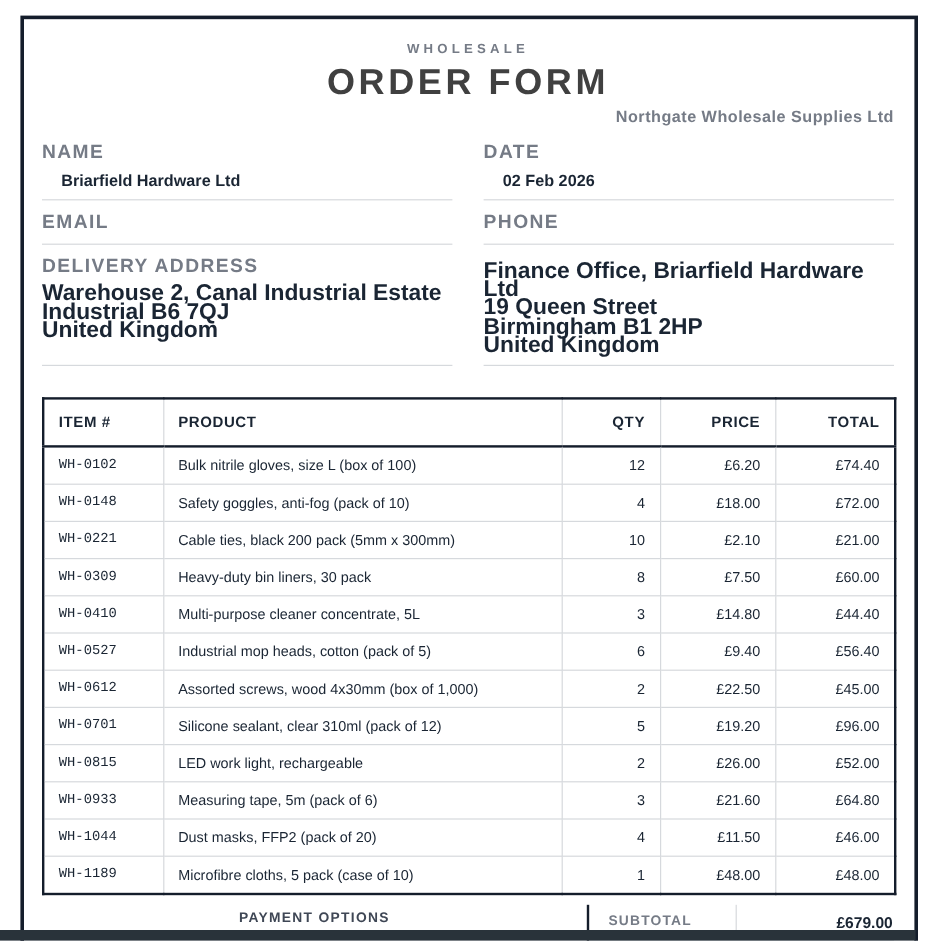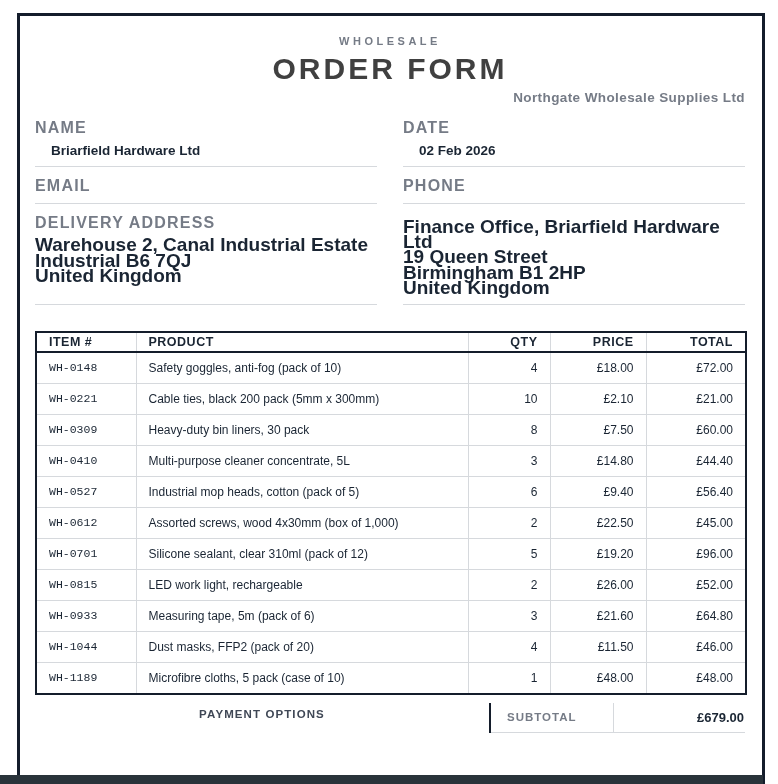--- a/index.html
+++ b/index.html
@@ -25,21 +25,21 @@
   .f-label { font-size: 16px; font-weight: bold; letter-spacing: 1.2px; color: #757b86; }
   .f-value { font-size: 13.5px; font-weight: bold; color: #1a2533; margin-top: 6px; padding-left: 16px; }
   .addr-lines .addr-line { font-size: 19px; font-weight: bold; color: #1a2533; margin-top: 1px; line-height: 14.5px; }
   .addr-lines .addr-line:first-child { margin-top: 6px; }
   
   table { width: 100%; border-collapse: collapse; margin-top: 16px; border: 2px solid #141d2b; table-layout: fixed; }
   th, td { border: 1px solid #d6d9dd; overflow: hidden; white-space: nowrap; }
   thead th {
     border-bottom: 2px solid #141d2b;
     font-size: 12.5px; font-weight: bold; letter-spacing: 0.5px; color: #1a2533;
-    padding: 2px 12px; text-align: left;
+    padding: 12px 12px; text-align: left;
   }
   td { font-size: 12px; color: #1a2533; padding: 7px 12px; line-height: 16px; }
   .c-item { font-family: "Liberation Mono", monospace; font-size: 11.5px; }
   .c-num  { text-align: right; }
   
   .footer { display: grid; grid-template-columns: 1fr 256px; margin-top: 8px; }
   .payment { padding-top: 5px; }
   .payment-label { font-size: 11.5px; font-weight: bold; letter-spacing: 1.1px; color: #3f4755; text-align: center; }
   .totals { border-left: 2px solid #141d2b; }
   .t-row   { display: flex; align-items: stretch; border-bottom: 1px solid #d6d9dd; height: 29px; }
@@ -106,20 +106,27 @@
       <tr>
           <th>ITEM #</th>
           <th>PRODUCT</th>
           <th class="c-num">QTY</th>
           <th class="c-num">PRICE</th>
           <th class="c-num">TOTAL</th>
         </tr>
     </thead>
     <tbody>
         <tr>
+          <td class="c-item">WH-0102</td>
+          <td>Bulk nitrile gloves, size L (box of 100)</td>
+          <td class="c-num">12</td>
+          <td class="c-num">£6.20</td>
+          <td class="c-num">£74.40</td>
+        </tr>
+        <tr>
           <td class="c-item">WH-0148</td>
           <td>Safety goggles, anti-fog (pack of 10)</td>
           <td class="c-num">4</td>
           <td class="c-num">£18.00</td>
           <td class="c-num">£72.00</td>
         </tr>
         <tr>
           <td class="c-item">WH-0221</td>
           <td>Cable ties, black 200 pack (5mm x 300mm)</td>
           <td class="c-num">10</td>

